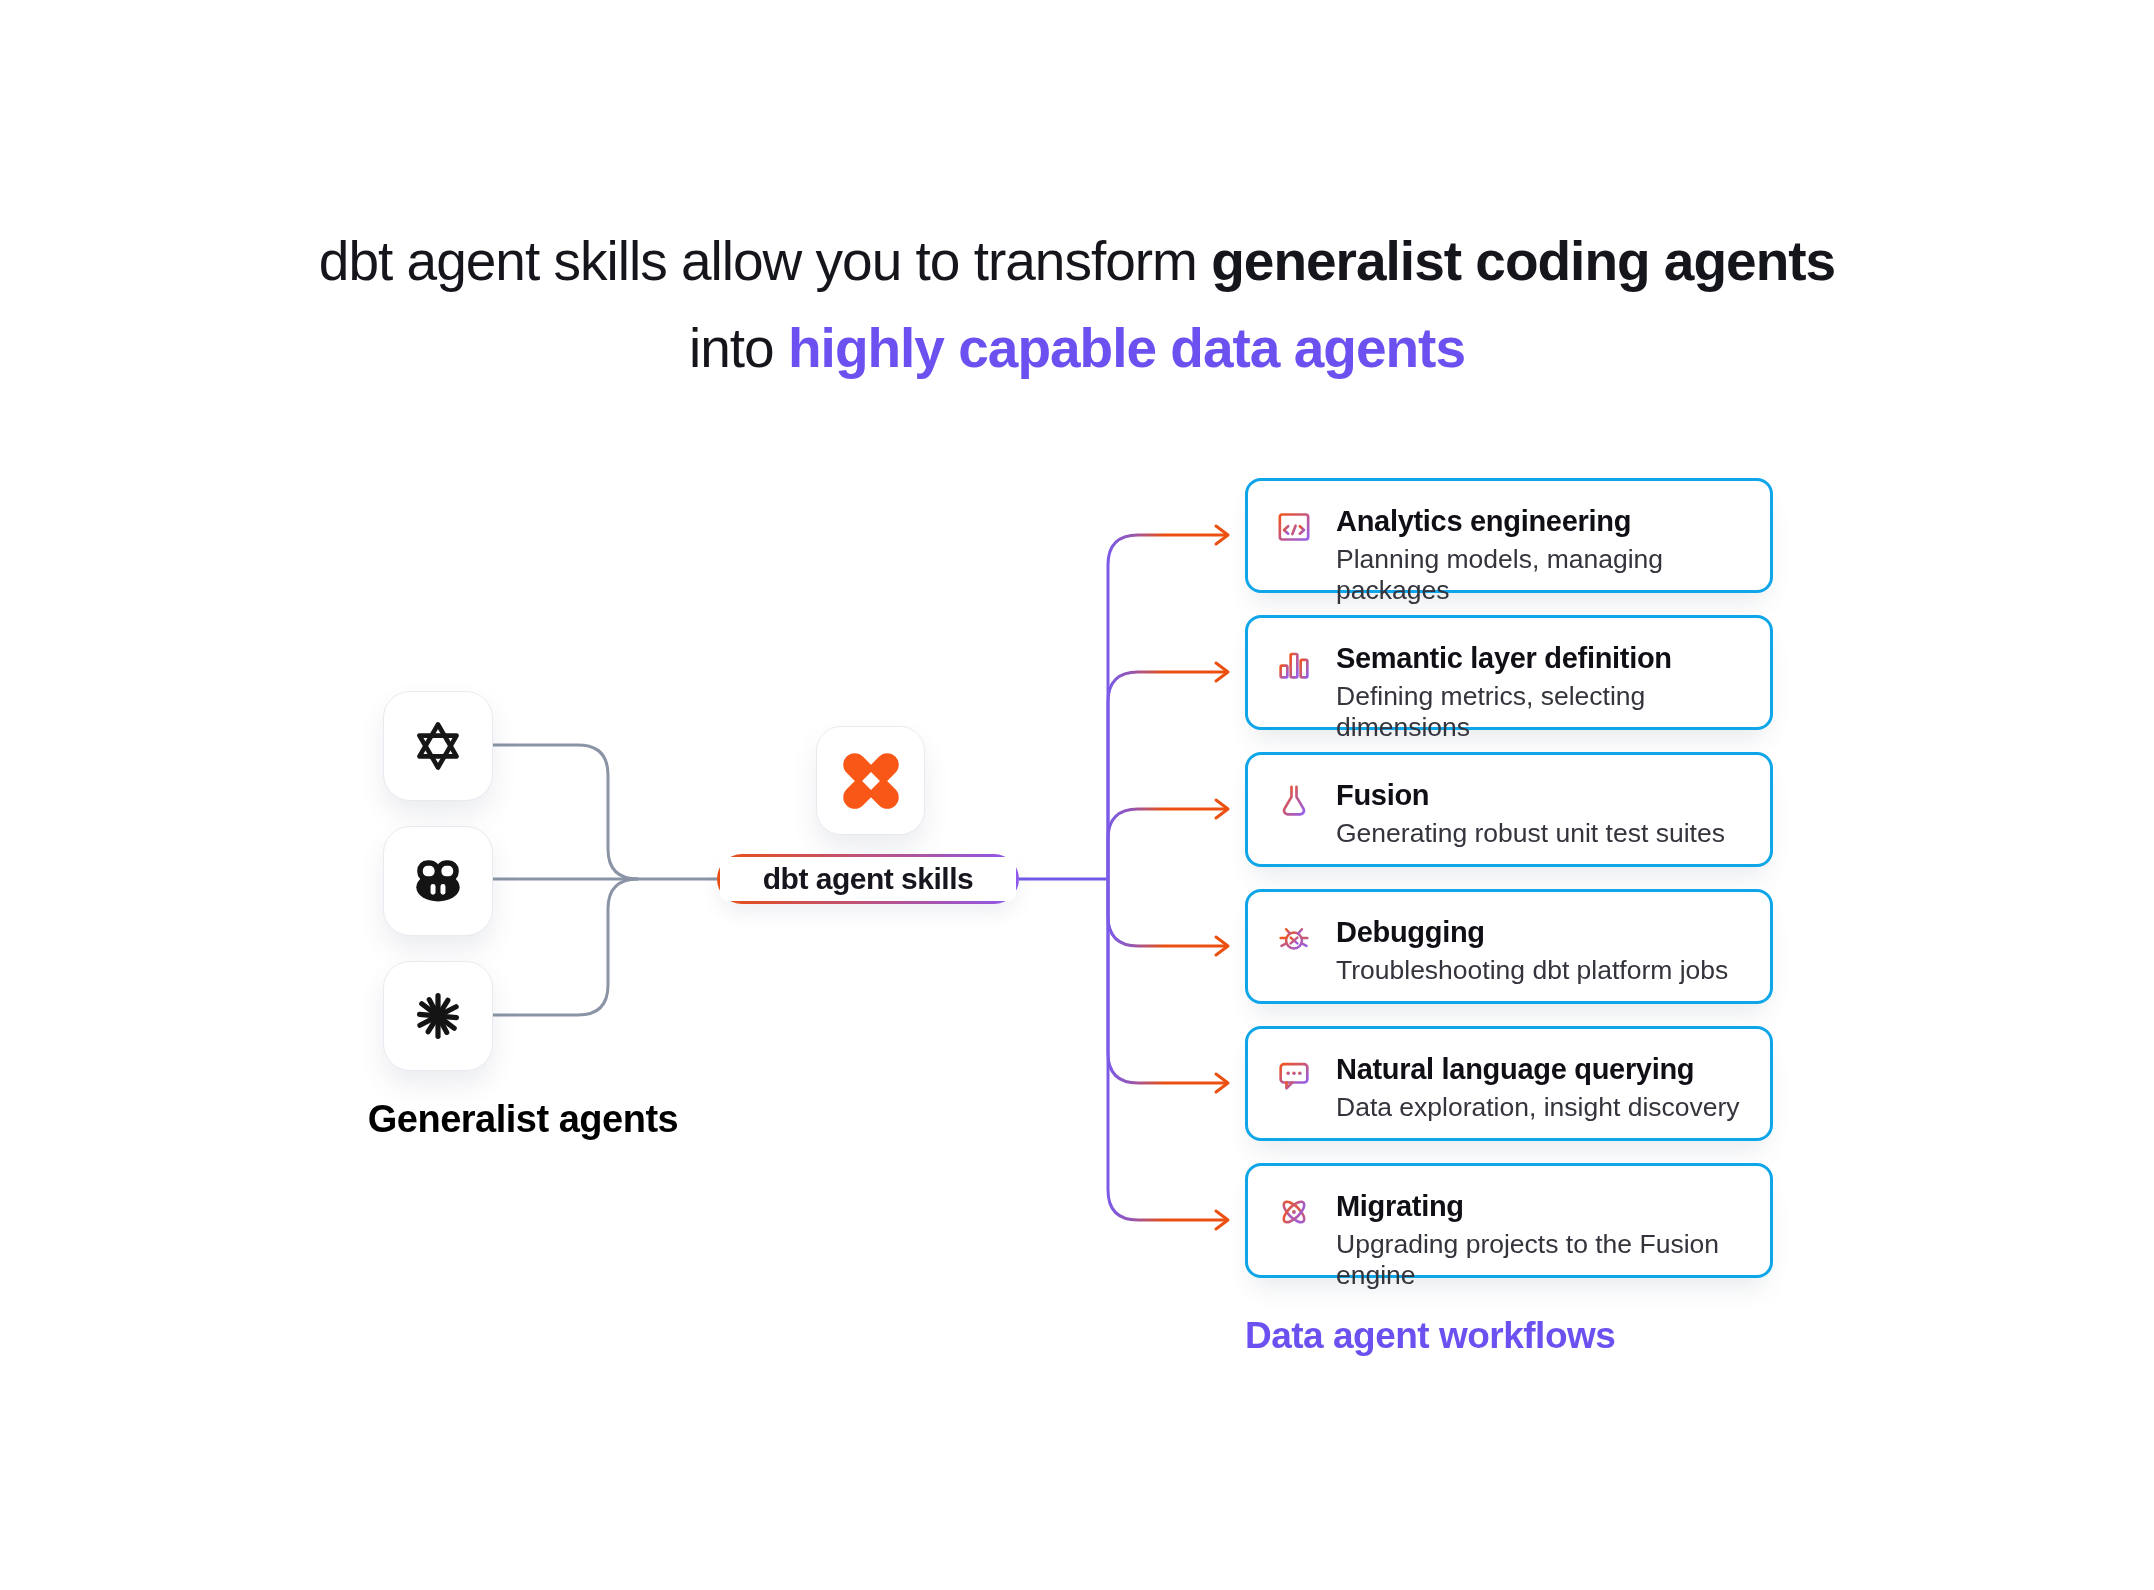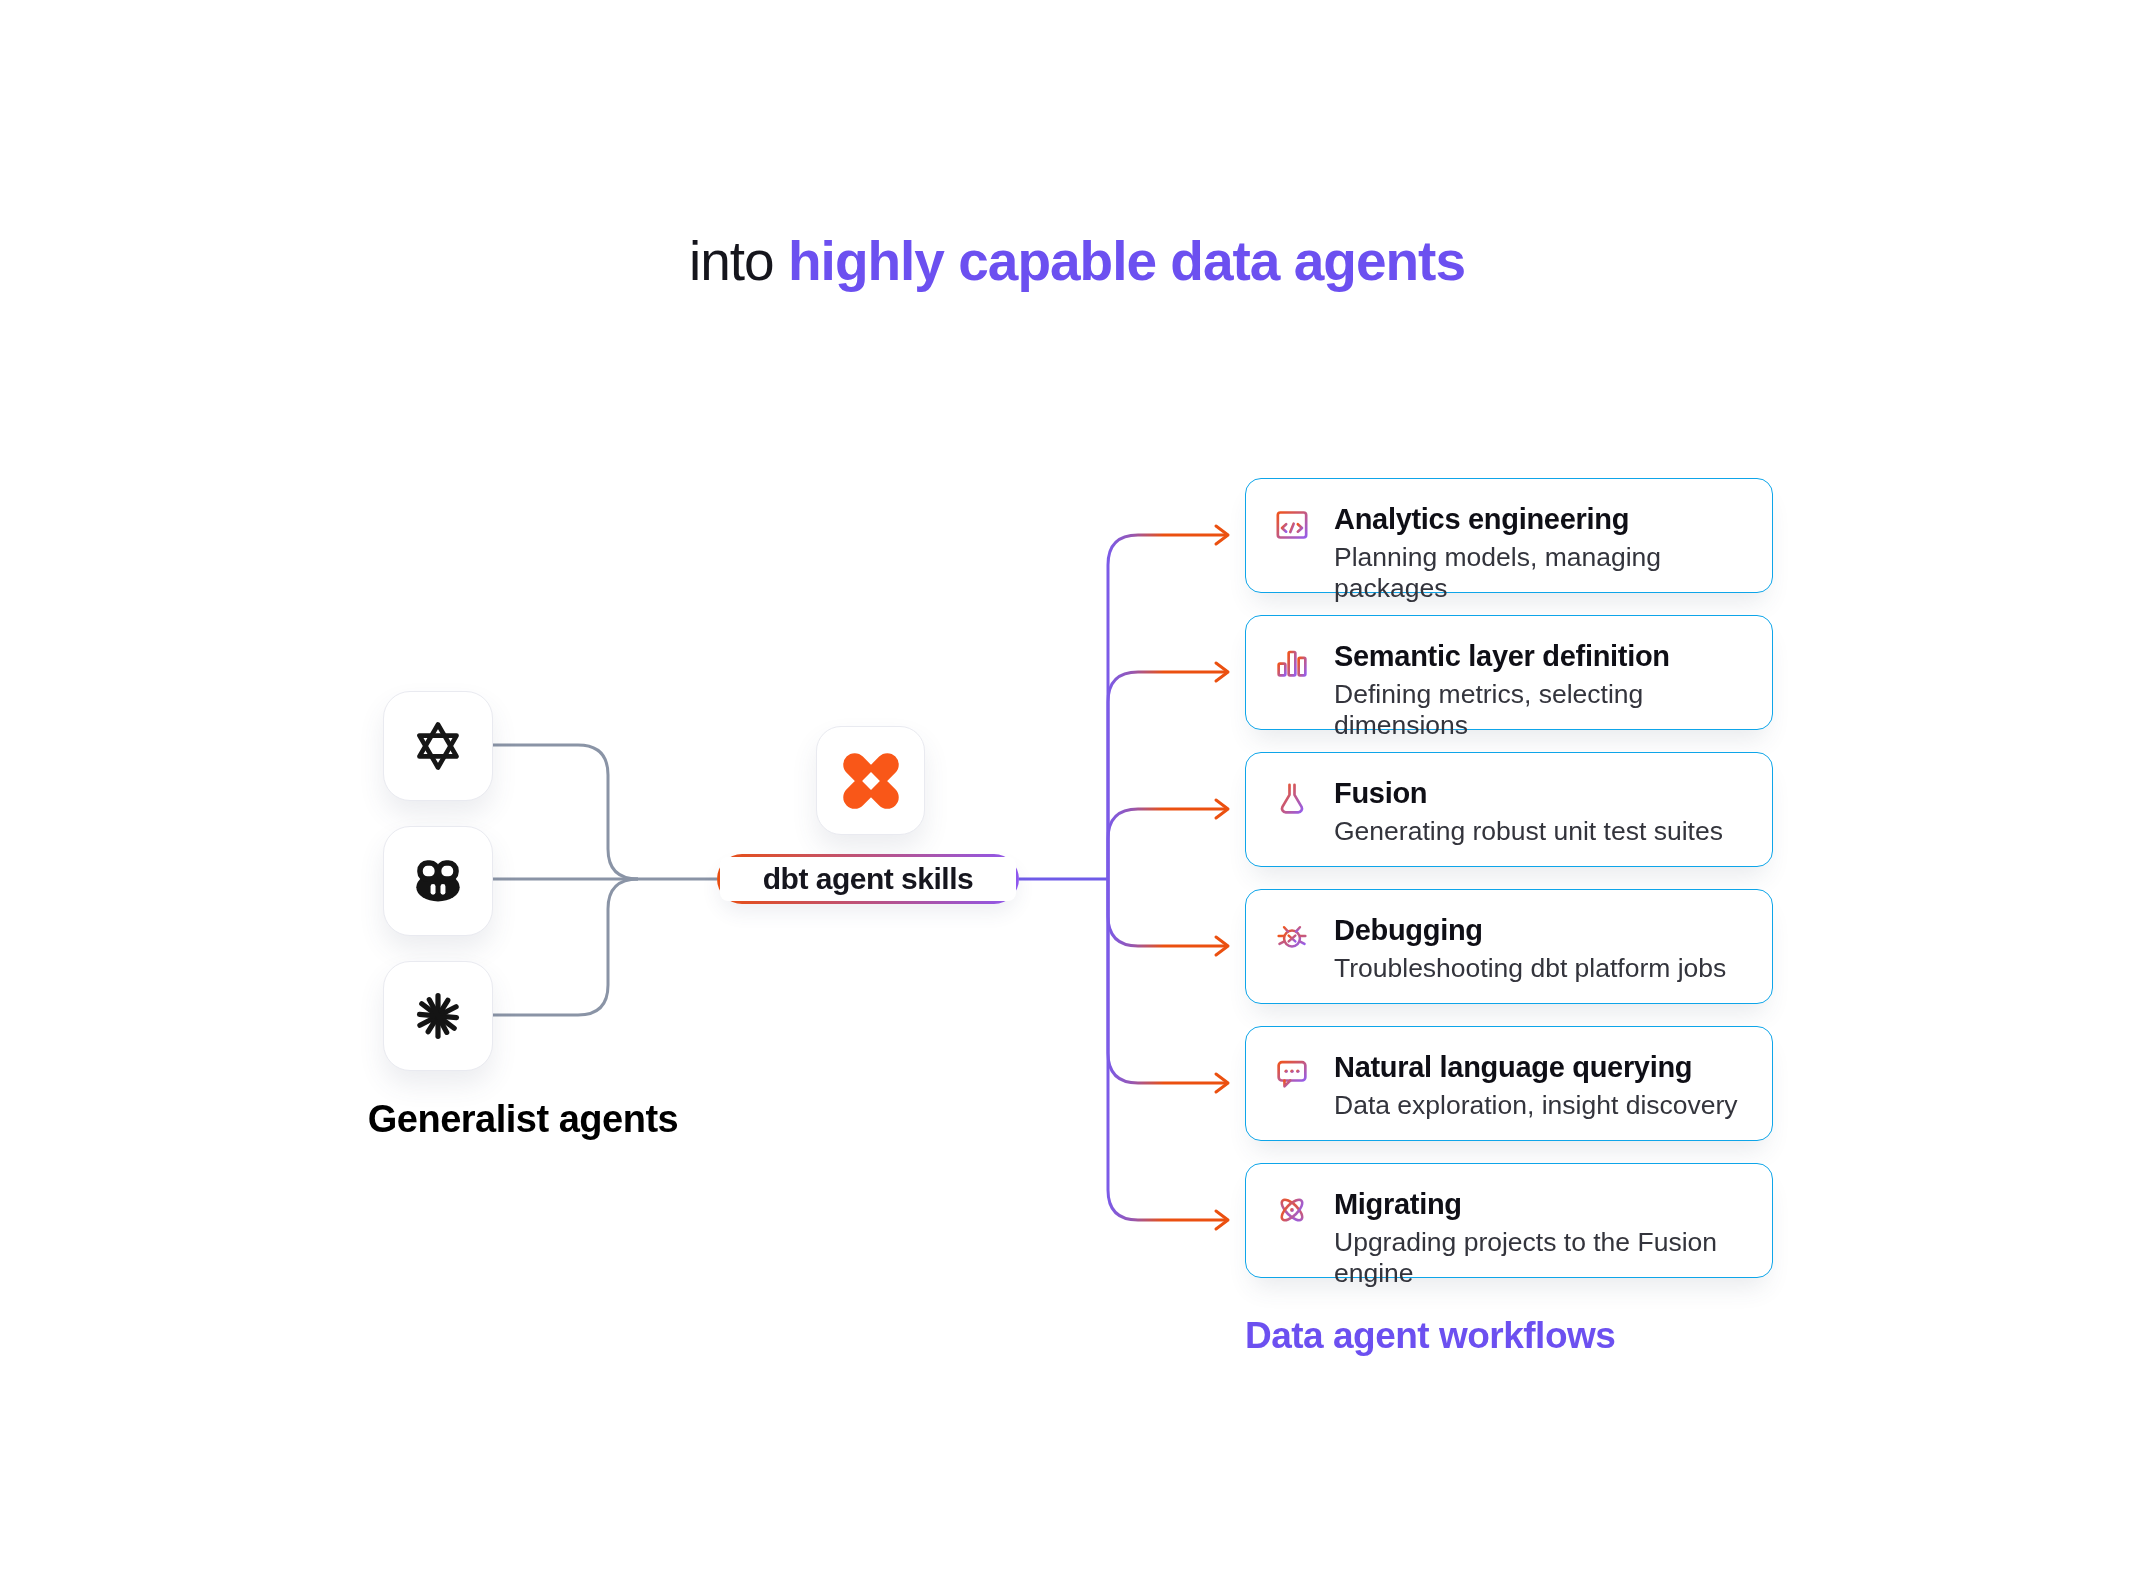--- a/index.html
+++ b/index.html
@@ -43,21 +43,21 @@
     box-shadow:0 10px 18px rgba(70,80,110,0.08);z-index:1;
   }
   .pill-inner{
     width:100%;height:100%;background:#fff;border-radius:8px;
     display:flex;align-items:center;justify-content:center;
     font-size:30px;font-weight:700;letter-spacing:-0.5px;color:#16161E;text-align:right;
   }
   
   .card{
     position:absolute;left:1245px;width:528px;height:115px;box-sizing:border-box;
-    background:#fff;border:1px solid #0ea5e9;border-radius:16px;
+    background:#fff;border:3px solid #0ea5e9;border-radius:16px;
     box-shadow:0 16px 26px -8px rgba(60,70,100,0.12);
     display:flex;align-items:flex-start;padding:24px 0 0 26px;z-index:1;
   }
   .card.c0{top:478px;} .card.c1{top:615px;} .card.c2{top:752px;}
   .card.c3{top:889px;} .card.c4{top:1026px;} .card.c5{top:1163px;}
   .card .cicon{width:40px;height:40px;flex:0 0 40px;margin-top:2px;}
   .card .ctext{margin-left:22px;}
   .card .ctitle{font-size:29px;font-weight:700;letter-spacing:-0.3px;color:#0F0F16;line-height:33px;}
   .card .csub{font-size:26.5px;font-weight:400;color:#33343C;line-height:31px;margin-top:6px;}
   .workflows-label{
@@ -101,20 +101,21 @@
       <path d="M1216 526  L1228 535  L1216 544"></path>
       <path d="M1216 663  L1228 672  L1216 681"></path>
       <path d="M1216 800  L1228 809  L1216 818"></path>
       <path d="M1216 937  L1228 946  L1216 955"></path>
       <path d="M1216 1074 L1228 1083 L1216 1092"></path>
       <path d="M1216 1211 L1228 1220 L1216 1229"></path>
     </g>
   </svg>
 
   <div class="heading">
+    <div><span>dbt agent skills allow you to transform </span><span class="bold">generalist coding agents</span></div>
     <div><span>into </span><span class="bold purple">highly capable data agents</span></div>
   </div>
 
   <div class="agent-box a1">
     <svg width="58" height="58" viewBox="0 0 100 100">
       <g fill="none" stroke="#161616" stroke-width="8" stroke-linejoin="round">
         <path d="M50 13 L82 68 L18 68 Z"></path>
         <path d="M50 87 L18 32 L82 32 Z"></path>
       </g>
     </svg>

